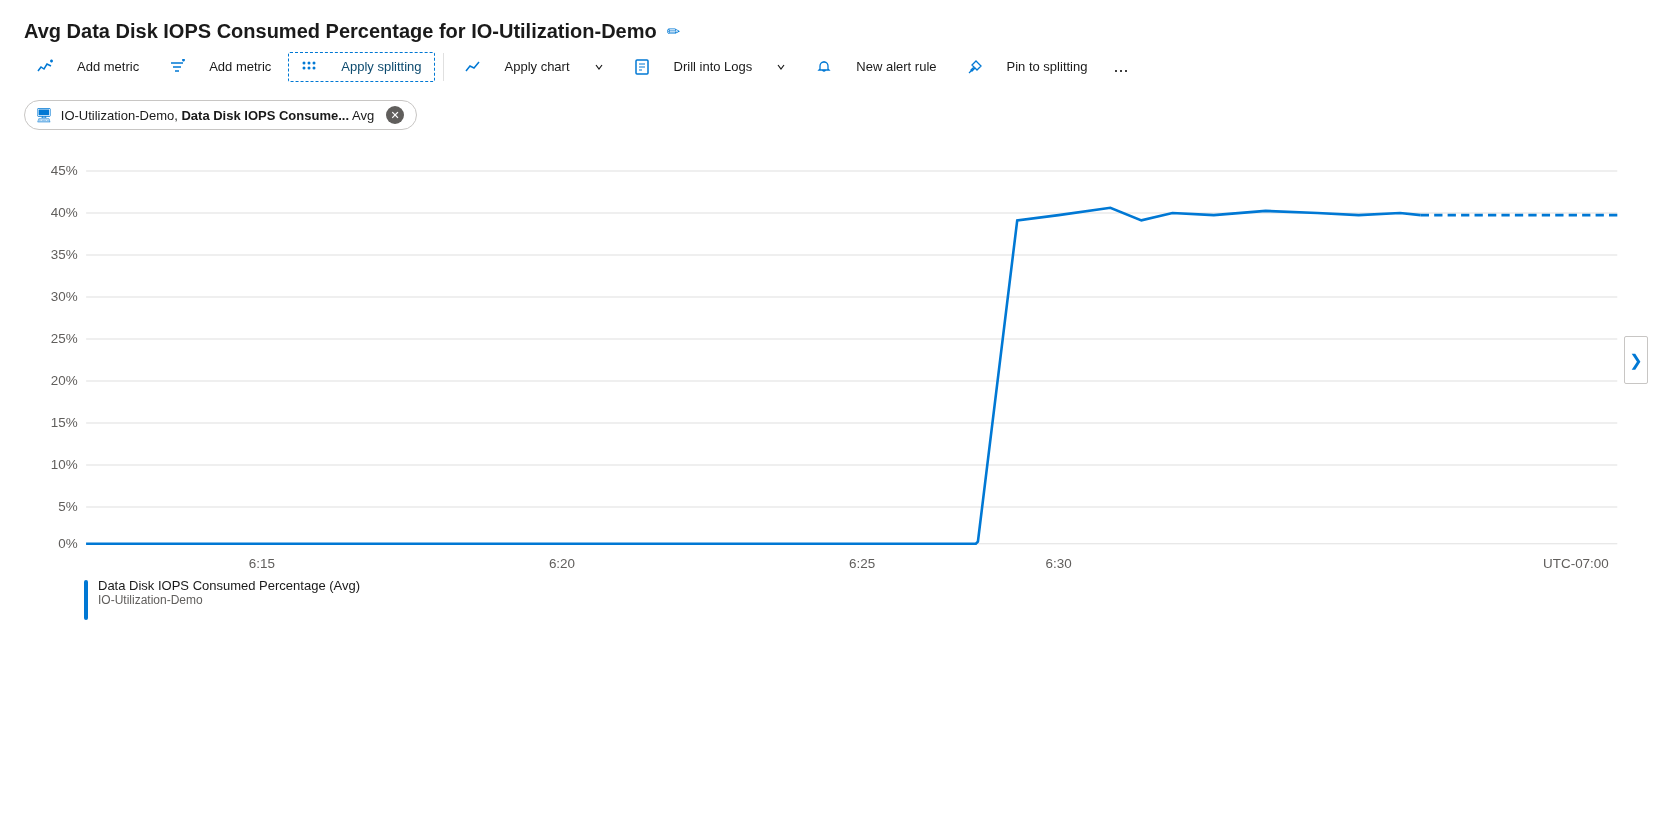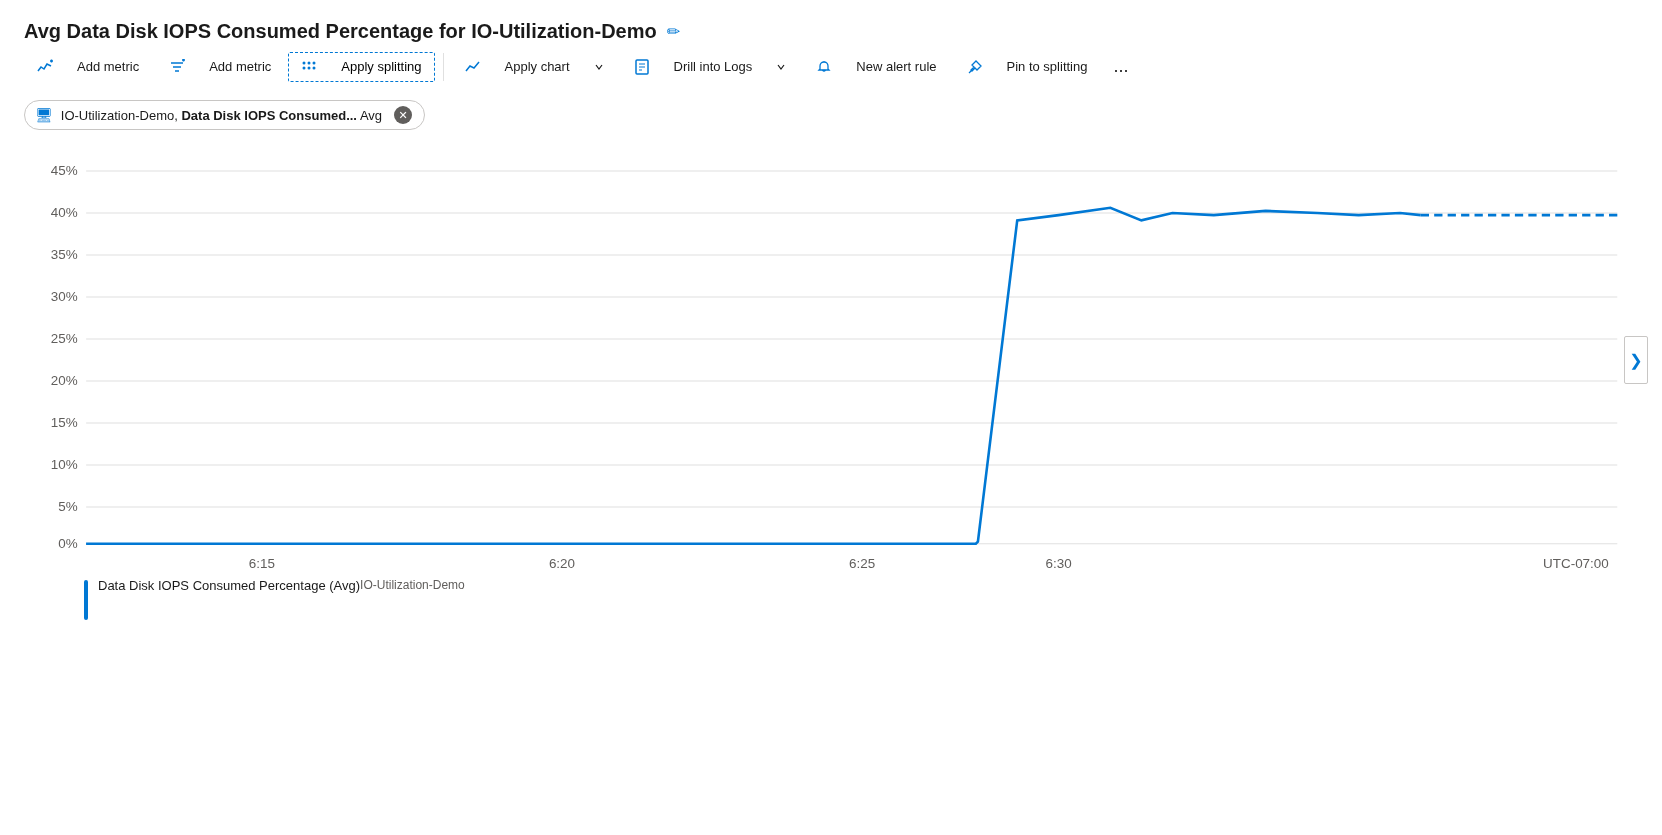--- a/index.html
+++ b/index.html
@@ -41,21 +41,21 @@
       border: 1px solid transparent;
       background: transparent;
       cursor: pointer;
       font-size: 13px;
       color: #1a1a1a;
       border-radius: 2px;
       white-space: nowrap;
     }
     .toolbar-btn.active {
       border: 1.5px dashed #0078d4;
-      color: #000000;
+      color: #0c4a6e;
       background: #fff;
     }
     .toolbar-separator {
       width: 1px;
       height: 28px;
       background: #e0e0e0;
       margin: 0 4px;
     }
     .toolbar-more {
       font-size: 18px;
@@ -138,21 +138,21 @@
     .legend-color-bar {
       width: 4px;
       height: 40px;
       background: #0078d4;
       border-radius: 2px;
       flex-shrink: 0;
       margin-top: 2px;
     }
     .legend-text {
       display: flex;
-      flex-direction: row;
+      flex-direction: column;
     }
     .legend-title {
       font-size: 13px;
       color: #1a1a1a;
     }
     .legend-subtitle {
       font-size: 12px;
       color: #605e5c;
     }
     .legend-value {
@@ -246,21 +246,21 @@
 
   <button class="toolbar-btn toolbar-more">
     <span>...</span>
   </button>
 </div>
 
 <div class="metric-pill">
   <span class="metric-pill-icon">🖥</span>
   <span class="metric-pill-text">
     <span>IO-Utilization-Demo</span>,
-    <span class="bold">Data Disk IOPS Consumed...</span>
+    <span class="bold">Data Disk IOPS Consume...</span>
     <span>Avg</span>
   </span>
   <span class="metric-pill-close">✕</span>
 </div>
 
 <div class="chart-container">
   <div class="chart-area">
     <svg class="chart-svg" viewBox="0 0 1560 400" preserveAspectRatio="none">
 
       <g>

